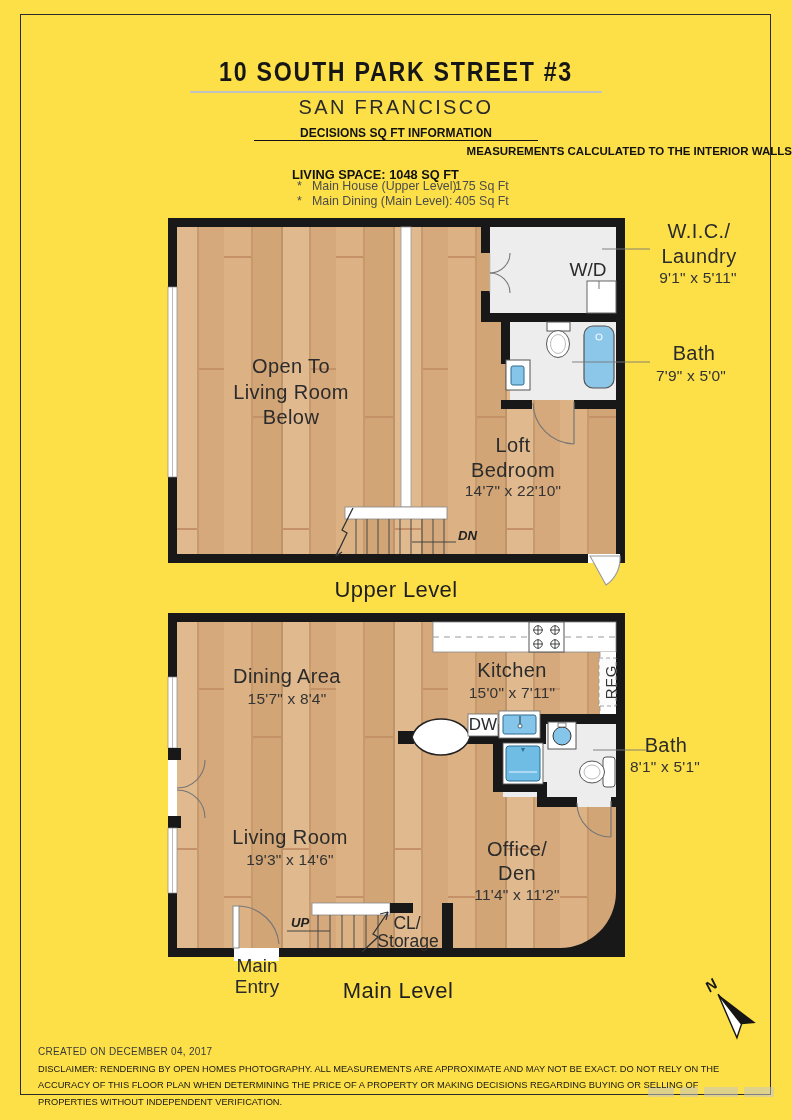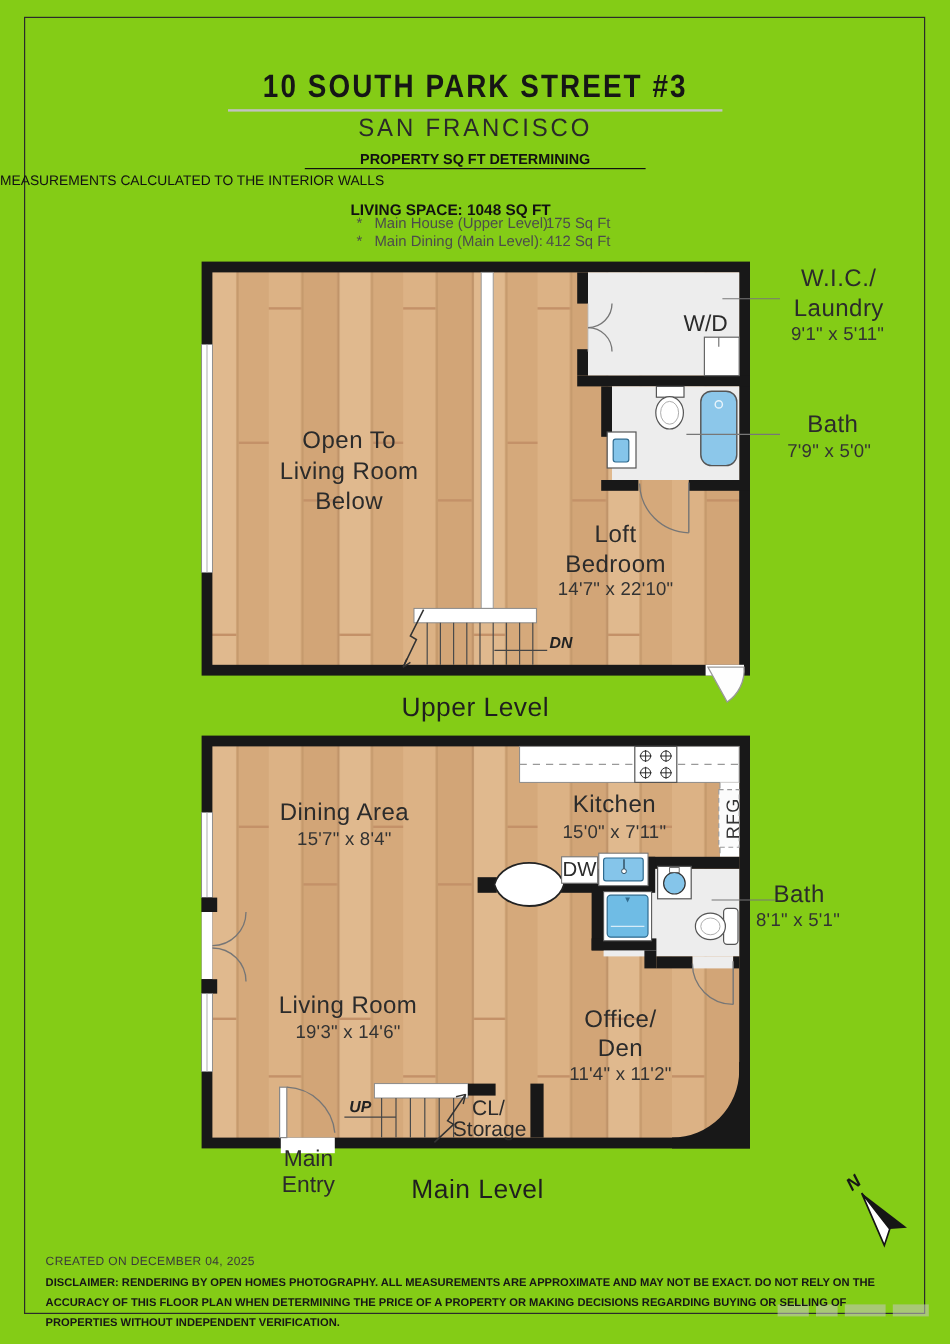--- a/index.html
+++ b/index.html
@@ -1,33 +1,33 @@
 <!DOCTYPE html>
 <html><head>
 <meta charset="utf-8">
 <style>
   html,body{margin:0;padding:0;background:#fff;}
-  #page{position:relative;width:792px;height:1120px;background:#84cc16;overflow:hidden;
+  #page{position:relative;width:792px;height:1120px;background:#fde047;overflow:hidden;
         font-family:"Liberation Sans",sans-serif;color:#1d1d1d;}
   .abs{position:absolute;}
   #page-border{left:20px;top:14px;width:749px;height:1079px;border:1.6px solid #2b2b2b;}
   #title{left:0;top:57px;width:100%;text-align:center;font-size:27px;font-weight:700;
          letter-spacing:2px;transform:scaleX(.86);color:#161616;}
   #title-rule{left:50%;top:91px;width:412px;height:0;border-top:2px solid #c2c2c2;transform:translateX(-50%);}
   #city{left:0;top:95px;width:100%;text-align:center;font-size:21px;font-weight:400;
         letter-spacing:2.5px;transform:scaleX(.95);color:#2a2a2a;}
   #info-title{left:0;top:126px;width:100%;text-align:center;font-size:12px;font-weight:700;color:#111;}
   #info-rule{left:50%;top:140px;width:284px;height:0;border-top:1.6px solid #111;transform:translateX(-50%);}
-  #info-note{left:0;top:145px;width:100%;text-align:left;font-size:11.5px;font-weight:400;color:#111;}
+  #info-note{left:0;top:145px;width:100%;text-align:right;font-size:11.5px;font-weight:700;color:#111;}
   #living-space{left:292px;top:167px;font-size:12.8px;font-weight:700;color:#111;}
   .sqft-row{left:297px;font-size:12.4px;color:#4c4c4c;white-space:nowrap;}
   .sqft-row .b{display:inline-block;width:15px;}
   .sqft-row .l{display:inline-block;width:143px;}
   #footer-created{left:38px;top:1046px;font-size:10px;color:#3a3a3a;letter-spacing:.3px;}
-  #footer-disclaimer{left:38px;top:1061px;width:722px;font-size:9.3px;font-weight:700;
+  #footer-disclaimer{left:38px;top:1061px;width:722px;font-size:9.3px;font-weight:400;
                      color:#161616;line-height:1.75;letter-spacing:0;}
   svg text{font-family:"Liberation Sans",sans-serif;}
   .rn{font-size:20px;fill:#2b2b2b;letter-spacing:.4px;text-anchor:middle;}
   .rd{font-size:15.5px;fill:#333;letter-spacing:.2px;text-anchor:middle;}
   .cap{font-size:22px;fill:#1f1f1f;letter-spacing:.4px;text-anchor:middle;}
   .tiny{font-size:13.2px;font-style:italic;font-weight:700;fill:#222;}
   .fix{font-size:17px;fill:#2b2b2b;text-anchor:middle;}
   .wall{fill:#181818;}
   .door{stroke:#767676;fill:none;stroke-width:1.1;}
   .lead{stroke:#777;stroke-width:.9;}
@@ -36,29 +36,29 @@
 </head>
 <body>
 
 <div id="page">
 
   <div id="page-border" class="abs"></div>
 
   <div id="title" class="abs">10 SOUTH PARK STREET #3</div>
   <div id="title-rule" class="abs"></div>
   <div id="city" class="abs">SAN FRANCISCO</div>
-  <div id="info-title" class="abs">PROPERTY SQ FT DETERMINING</div>
+  <div id="info-title" class="abs">DECISIONS SQ FT INFORMATION</div>
   <div id="info-rule" class="abs"></div>
   <div id="info-note" class="abs">MEASUREMENTS CALCULATED TO THE INTERIOR WALLS</div>
   <div id="living-space" class="abs">LIVING SPACE: 1048 SQ FT</div>
   <div class="abs sqft-row" style="top:179px">
     <span class="b">*</span><span class="l">Main House (Upper Level):</span><span>175 Sq Ft</span>
   </div>
   <div class="abs sqft-row" style="top:194px">
-    <span class="b">*</span><span class="l">Main Dining (Main Level):</span><span>412 Sq Ft</span>
+    <span class="b">*</span><span class="l">Main Dining (Main Level):</span><span>405 Sq Ft</span>
   </div>
 
   <svg class="abs" style="left:0;top:0" width="792" height="1120" viewBox="0 0 792 1120">
     <defs>
       <pattern id="wood" patternUnits="userSpaceOnUse" width="112" height="320">
         <rect width="112" height="320" fill="#d9ad7e"></rect>
         <rect x="0" width="27" height="320" fill="#dcb285"></rect>
         <rect x="27" width="2" height="320" fill="#c69a6d"></rect>
         <rect x="29" width="28" height="320" fill="#d2a577"></rect>
         <rect x="57" width="2" height="320" fill="#c0946a"></rect>
@@ -327,15 +327,15 @@
     </g>
 
     <g fill="#c6c6c6" opacity=".55">
       <rect x="648" y="1087" width="26" height="10"></rect>
       <rect x="680" y="1087" width="18" height="10"></rect>
       <rect x="704" y="1087" width="34" height="10"></rect>
       <rect x="744" y="1087" width="30" height="10"></rect>
     </g>
   </svg>
 
-  <div id="footer-created" class="abs">CREATED ON DECEMBER 04, 2025</div>
+  <div id="footer-created" class="abs">CREATED ON DECEMBER 04, 2017</div>
   <div id="footer-disclaimer" class="abs">DISCLAIMER: RENDERING BY OPEN HOMES PHOTOGRAPHY. ALL MEASUREMENTS ARE APPROXIMATE AND MAY NOT BE EXACT. DO NOT RELY ON THE ACCURACY OF THIS FLOOR PLAN WHEN DETERMINING THE PRICE OF A PROPERTY OR MAKING DECISIONS REGARDING BUYING OR SELLING OF PROPERTIES WITHOUT INDEPENDENT VERIFICATION.</div>
 </div>
 
 </body></html>

